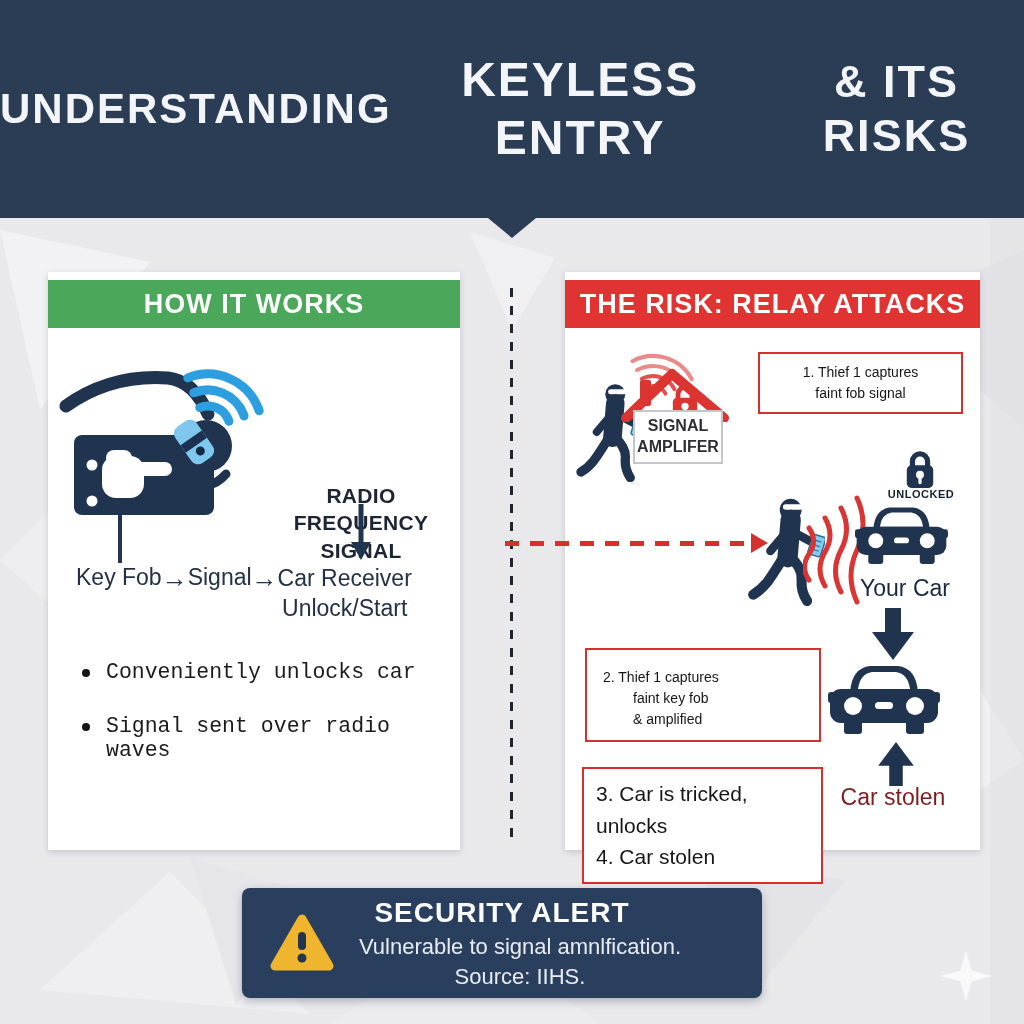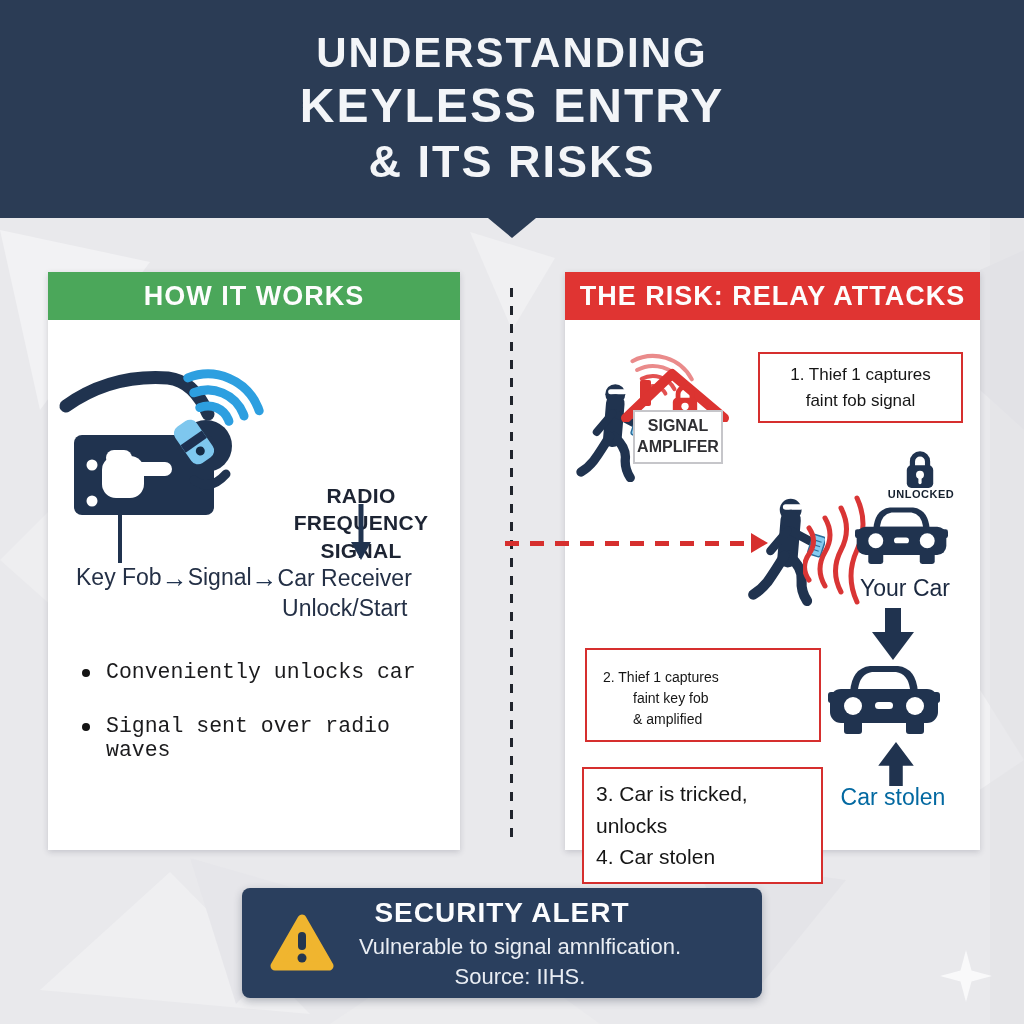--- a/index.html
+++ b/index.html
@@ -6,34 +6,34 @@
     --navy:#2b3c55; --banner_navy:#2a3f5e; --green:#4ba75a; --red:#e03432;
     --red_border:#d62f2e; --blue:#2d9fe0; --yellow:#f0b52f; --icon_navy:#20334f;
     --background:#e9e9ec; --card:#ffffff; --text_dark:#1d2433;
   }
   html,body{margin:0;padding:0;background:#d8d8dc;}
   .canvas{position:relative;width:1024px;height:1024px;margin:0 auto;overflow:hidden;
     background:var(--background);font-family:"Liberation Sans",sans-serif;}
   .bg-pattern{position:absolute;left:0;top:0;z-index:0;}
   
   .header{position:absolute;left:0;top:0;width:1024px;height:218px;background:var(--navy);
-    z-index:2;display:flex;flex-direction:column;align-items:center;justify-content:center;
-    color:#f3f5f8;text-align:right;}
+    z-index:2;display:flex;align-items:center;justify-content:center;
+    color:#f3f5f8;text-align:center;}
   .header .t1{font-size:42px;font-weight:bold;letter-spacing:2px;line-height:1.15;}
   .header .t2{font-size:48px;font-weight:bold;letter-spacing:2px;line-height:1.2;}
   .header .t3{font-size:45px;font-weight:bold;letter-spacing:2px;line-height:1.2;}
   .header-notch{position:absolute;left:512px;top:218px;transform:translateX(-50%);z-index:2;
     width:0;height:0;border-left:24px solid transparent;border-right:24px solid transparent;
     border-top:20px solid var(--navy);}
   
   .card{position:absolute;top:272px;height:578px;background:var(--card);z-index:1;
     box-shadow:0 2px 6px rgba(40,40,60,.18);}
   .card-left{left:48px;width:412px;}
   .card-right{left:565px;width:415px;}
-  .card-bar{position:absolute;left:0;top:0;right:0;height:48px;display:flex;align-items:center;
+  .card-bar{position:absolute;left:0;top:8px;right:0;height:48px;display:flex;align-items:center;
     justify-content:center;color:#fdfdfd;font-size:27px;font-weight:bold;letter-spacing:1px;}
   .bar-green{background:var(--green);}
   .bar-red{background:var(--red);}
   .abs{position:absolute;}
   
   .rf-label{left:215px;top:182px;width:196px;text-align:center;font-weight:bold;
     font-size:21px;line-height:1.3;letter-spacing:.3px;color:var(--text_dark);margin-top:28px;}
   .pointer-line{left:70px;top:243px;width:4px;height:48px;background:var(--icon_navy);}
   .flow-row{left:28px;top:292px;display:flex;align-items:flex-start;
     color:#243046;font-size:23px;font-weight:500;white-space:nowrap;}
@@ -45,33 +45,33 @@
   
   .divider{position:absolute;left:510px;top:288px;width:3px;height:557px;z-index:1;
     background:repeating-linear-gradient(180deg,#20242c 0 9px,transparent 9px 18px);}
   .relay-line{position:absolute;left:505px;top:541px;width:248px;height:4.5px;z-index:3;
     background:repeating-linear-gradient(90deg,var(--red_border) 0 14px,transparent 14px 25px);}
   .relay-head{position:absolute;left:751px;top:533px;z-index:3;width:0;height:0;
     border-top:10px solid transparent;border-bottom:10px solid transparent;
     border-left:17px solid var(--red_border);}
   
   .callout{border:2.5px solid var(--red_border);background:#fff;color:#161616;line-height:1.5;}
-  .callout1{left:193px;top:80px;width:197px;padding:8px 2px;text-align:center;font-size:17px;}
+  .callout1{left:193px;top:80px;width:197px;padding:8px 2px;text-align:center;font-size:14px;}
   .callout2{left:20px;top:376px;width:206px;padding:17px 10px 10px 16px;font-size:14px;}
   .callout2 .indent{padding-left:30px;}
   .callout3{left:17px;top:495px;width:225px;padding:9px 0 9px 12px;font-size:21px;}
   .amp-label{left:68px;top:138px;width:86px;height:50px;background:#fff;border:2px solid #c6c6ca;
     z-index:2;display:flex;flex-direction:column;align-items:center;justify-content:center;
     font-size:16px;font-weight:bold;color:#2f2f33;line-height:1.3;}
   .unlocked-label{left:300px;top:216px;width:112px;text-align:center;font-size:11px;
     font-weight:bold;letter-spacing:.5px;color:#15202e;}
   .your-car-label{left:278px;top:303px;width:124px;text-align:center;font-size:23px;
     font-weight:500;color:#1b2940;}
   .car-stolen-label{left:268px;top:512px;width:120px;text-align:center;font-size:23px;
-    font-weight:500;color:#0369a1;}
+    font-weight:500;color:#7f1d1d;}
   
   .banner{position:absolute;left:242px;top:888px;width:520px;height:110px;z-index:2;
     background:var(--banner_navy);border-radius:8px;box-shadow:0 3px 8px rgba(30,40,60,.3);
     display:flex;flex-direction:column;align-items:center;justify-content:center;color:#e9edf3;}
   .banner .bt{font-size:28px;font-weight:bold;letter-spacing:1px;color:#fbfcfe;line-height:1.35;}
   .banner .bl{font-size:22px;line-height:1.35;margin-left:36px;}
   .warning-wrap{position:absolute;left:27px;top:25px;width:66px;height:60px;}
   .sparkle{position:absolute;left:938px;top:948px;z-index:1;}
   .right-shade{position:absolute;right:0;top:218px;width:34px;height:806px;
     background:#e1e1e5;opacity:.55;z-index:0;}

